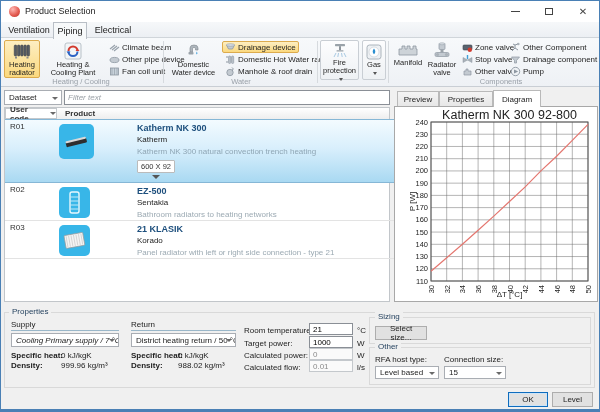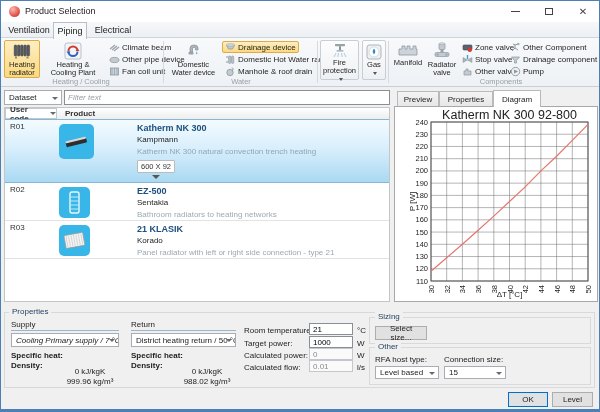--- a/index.html
+++ b/index.html
@@ -36,40 +36,40 @@
   .combo{position:absolute;background:#fff;border:1px solid #a9adb3;font-size:8px;color:#222;display:flex;align-items:center;padding-left:4px;}
   .combo .carrow{position:absolute;right:3px;top:50%;margin-top:-1px;width:0;height:0;border-left:3px solid transparent;border-right:3px solid transparent;border-top:3.5px solid #6a6a6a;}
   .tinput{position:absolute;background:#fff;border:1px solid #8a8f96;font-size:8px;padding:0 3px;font-family:"Liberation Sans",sans-serif;}
   .tinput::placeholder{font-style:italic;color:#9aa0a6;}
   .tinput:disabled{background:#fafafa;color:#8a8a8a;border-color:#c4c8cc;}
   
   #listpanel{position:absolute;left:3px;top:106px;width:386px;height:195px;background:#fff;border:1px solid #c2c6ca;}
   #listheader{position:absolute;left:0;top:0;width:100%;height:13px;background:linear-gradient(#ffffff,#ececec);border-bottom:1px solid #c9c9c9;}
   .hcell{position:absolute;top:1px;font-size:8px;font-weight:bold;color:#333;}
   #usercode-cell{left:1px;top:0;width:52px;height:11px;background:#fff;border:1px solid #c4c8cc;display:flex;align-items:center;padding-left:4px;font-size:8px;font-weight:bold;color:#333;}
-  .row{position:absolute;left:0;width:384px;border-bottom:1px solid #e3e3e3;}
+  .row{position:absolute;left:0;width:424px;border-bottom:1px solid #e3e3e3;}
   .row.selected{background:linear-gradient(180deg,#f3fbff 0%,#d9effc 45%,#a9d9f2 100%);border-top:1px solid #86b7d6;border-bottom:1px solid #86b7d6;}
   .rcode{position:absolute;left:5px;top:2px;font-size:8px;color:#333;}
   .thumb{position:absolute;left:54px;background:#38b6e8;border-radius:5px;}
   .pname{position:absolute;left:132px;font-size:9px;font-weight:bold;color:#1d4f7d;}
   .pmfr{position:absolute;left:132px;font-size:8px;color:#222;}
   .pdesc{position:absolute;left:132px;font-size:8px;color:#9caab3;white-space:nowrap;}
   #size-chip{position:absolute;left:132px;width:38px;height:13px;background:#fff;border:1px solid #bbb;border-radius:1px;
     font-size:7.5px;color:#333;display:flex;align-items:center;justify-content:center;}
   #chip-chevron{position:absolute;left:147px;width:0;height:0;border-left:4px solid transparent;border-right:4px solid transparent;border-top:4px solid #555;}
   
   .ptab{position:absolute;height:16px;background:linear-gradient(#f4f4f4,#e7e7e7);border:1px solid #b9b9b9;display:flex;align-items:center;justify-content:center;font-size:8px;color:#222;}
   .ptab.active{background:#fff;border-bottom:none;height:17px;z-index:2;}
   #previewpanel{position:absolute;left:393px;top:105px;width:204px;height:196px;background:#fff;border:1px solid #a8a8a8;}
   
   .groupbox{position:absolute;border:1px solid #d9d9d9;}
   .gblabel{position:absolute;font-size:8px;color:#1e3c5a;background:#f0f0f0;padding:0 3px;}
   .flabel{position:absolute;font-size:8px;color:#222;white-space:nowrap;}
   .fbold{font-weight:bold;}
-  .fval{position:absolute;font-size:8px;color:#222;text-align:center;margin-top:16px;}
+  .fval{position:absolute;font-size:8px;color:#222;text-align:left;}
   .secline{position:absolute;height:1px;background:#9ab7c9;}
   .btn{position:absolute;background:#e1e1e1;border:1px solid #adadad;font-size:8px;color:#222;display:flex;align-items:center;justify-content:center;font-family:"Liberation Sans",sans-serif;}
   .btn.focus{border-color:#0f6cbd;box-shadow:inset 0 0 0 1px #cde4f7;}
   
   .grid{stroke:#6b6b6b;stroke-width:0.5;}
   .tick{font-size:7.5px;fill:#222;font-family:"Liberation Sans",sans-serif;}
   .ctitle{font-size:12.5px;fill:#222;font-family:"Liberation Sans",sans-serif;}
   .clabel{font-size:8px;fill:#222;font-family:"Liberation Sans",sans-serif;}
 </style>
 </head>
@@ -321,21 +321,21 @@
       <span class="rcode">R01</span>
       <div class="thumb" style="top:4px;width:35px;height:35px;">
         <svg width="35" height="35" viewBox="0 0 35 35">
             <g transform="rotate(-14 17 19)">
               <rect x="7" y="16" width="21" height="5" rx="1" fill="#2e2e2e"></rect>
               <rect x="7" y="15" width="21" height="2" rx="1" fill="#d9d9d9"></rect>
             </g>
           </svg>
       </div>
       <span class="pname" style="top:3px;">Katherm NK 300</span>
-      <span class="pmfr" style="top:15px;">Kampmann</span>
+      <span class="pmfr" style="top:15px;">Katherm</span>
       <span class="pdesc" style="top:27px;color:#8fa6b5;">Katherm NK 300 natural convection trench heating</span>
       <div id="size-chip" style="top:40px;">
           <span>600 X 92</span>
         </div>
       <span id="chip-chevron" style="top:55px;"></span>
     </div>
 
     <div class="row" style="top:75px;height:38px;">
       <span class="rcode">R02</span>
       <div class="thumb" style="top:4px;width:31px;height:31px;">

